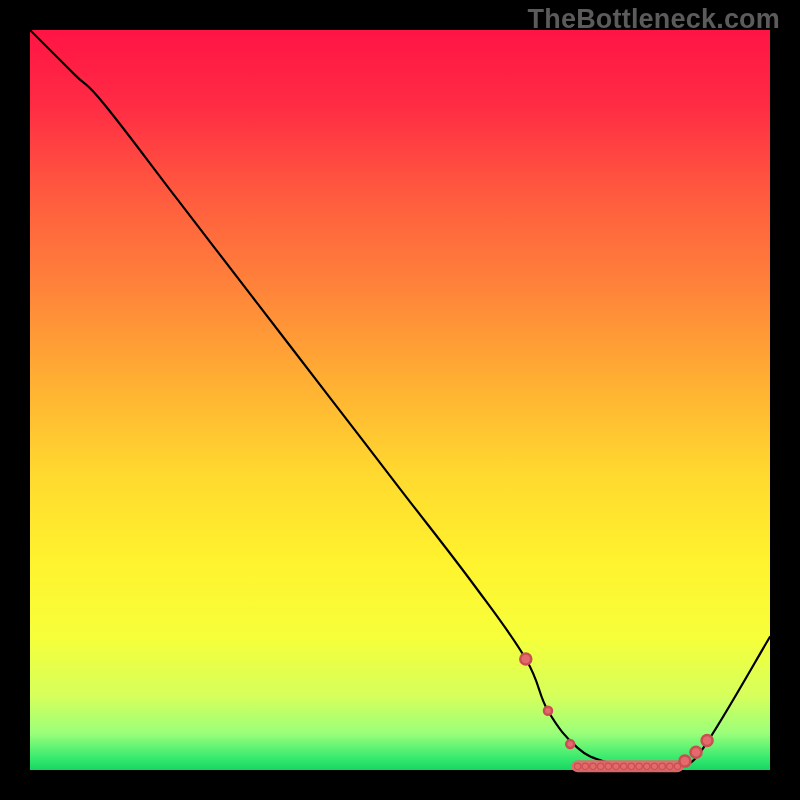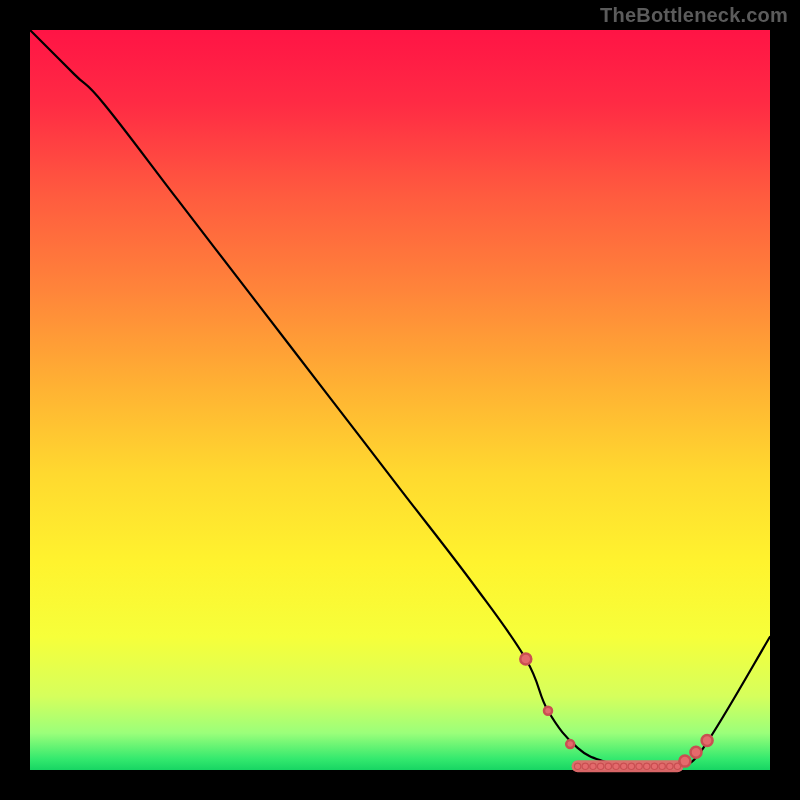--- a/index.html
+++ b/index.html
@@ -12,23 +12,23 @@
     font-family: Arial, Helvetica, sans-serif;
   }
   .stage {
     position: relative;
     width: 800px;
     height: 800px;
   }
   .watermark {
     position: absolute;
     top: 4px;
-    right: 12px;
+    right: 20px;
     color: #5b5b5b;
-    font-size: 20px;
+    font-size: 27px;
     font-weight: 600;
     letter-spacing: 0.2px;
     z-index: 20;
     user-select: none;
   }
   svg.plot {
     position: absolute;
     left: 0;
     top: 0;
     width: 800px;

